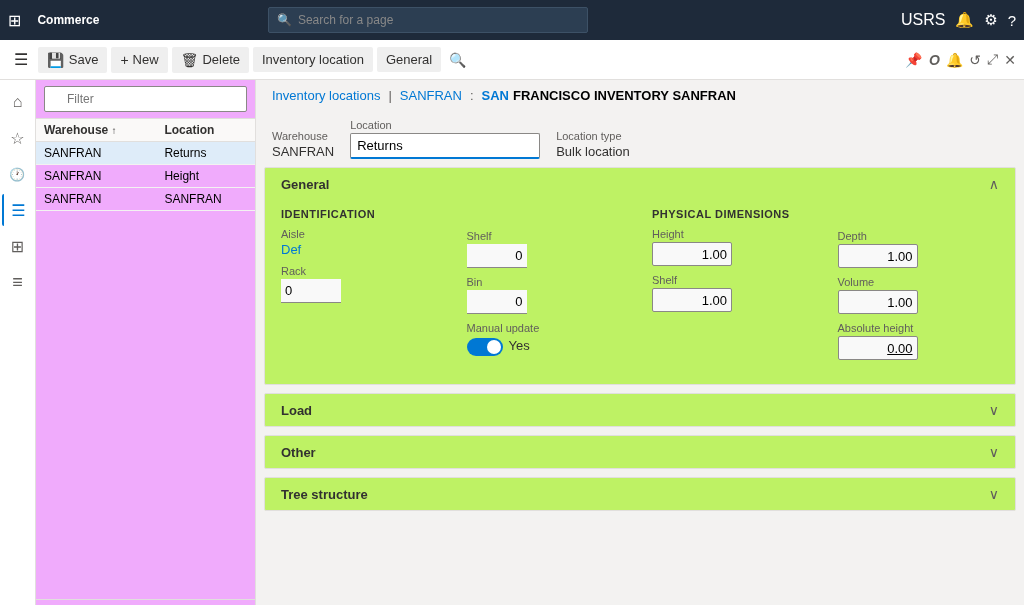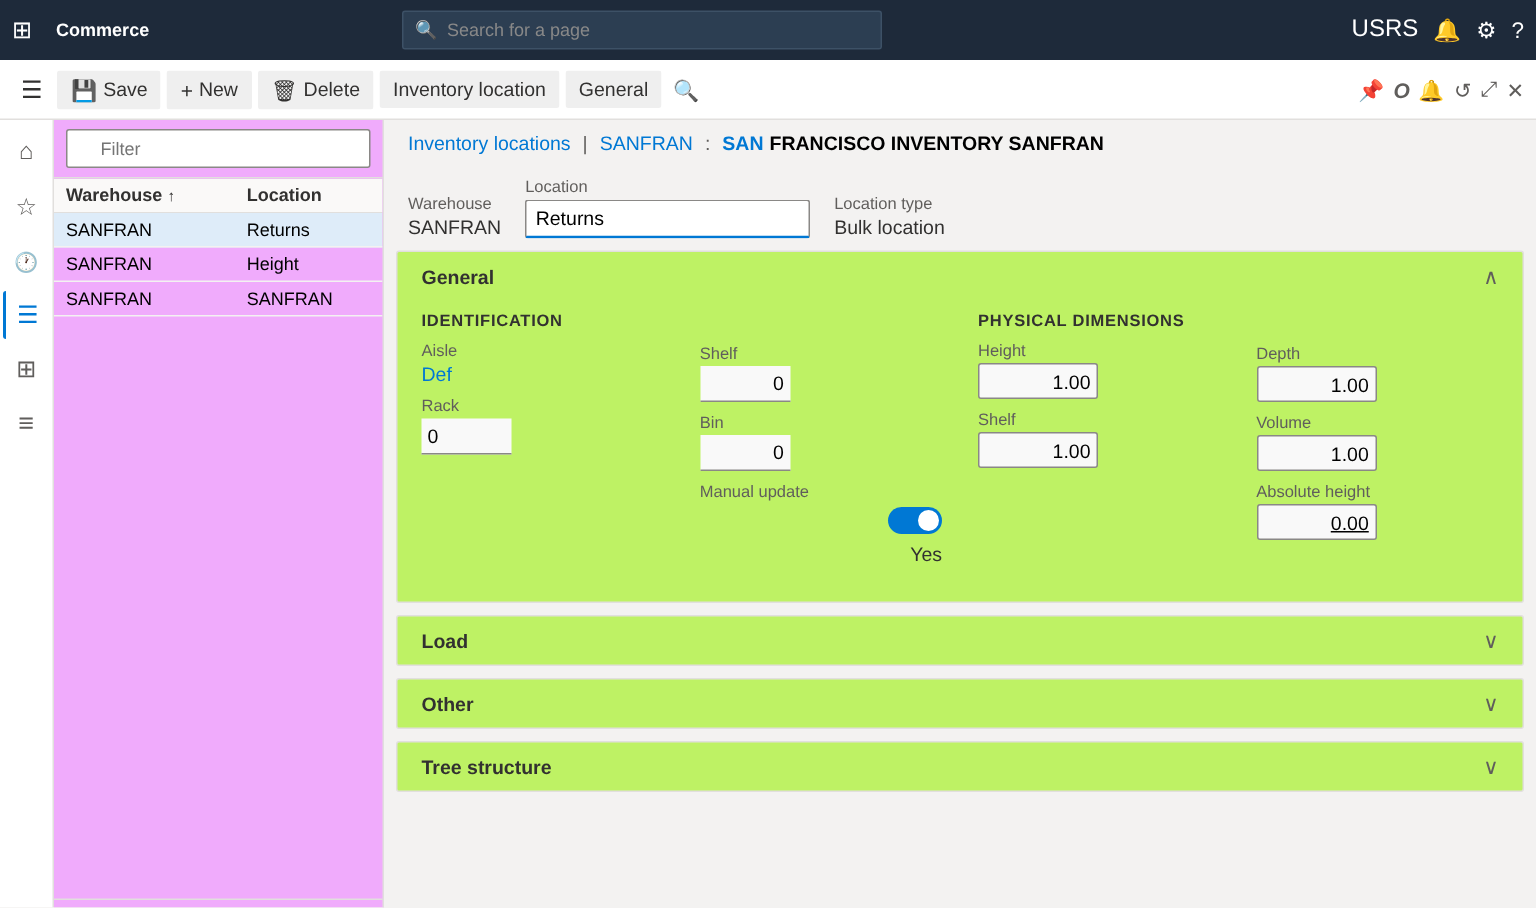--- a/index.html
+++ b/index.html
@@ -116,21 +116,21 @@
 
     .field-pair { margin-bottom: 8px; }
     .field-pair label { display: block; font-size: 11px; color: #605e5c; margin-bottom: 2px; }
     .field-pair .link-text { color: #0078d4; font-size: 13px; cursor: pointer; }
     .field-pair input[type="text"], .field-pair input[type="number"] {
       border: none; border-bottom: 1px solid #8a8886; padding: 2px 4px; font-size: 13px;
       width: 80px; outline: none; background: #f9f9f9; text-align: right; height: 24px;
     }
 
     
-    .toggle-wrap { display: flex; align-items: flex-end; gap: 6px; margin-top: 4px; flex-direction: column; }
+    .toggle-wrap { display: flex; align-items: flex-start; gap: 6px; margin-top: 4px; }
     .toggle {
       width: 36px; height: 18px; background: #0078d4; border-radius: 9px; cursor: pointer;
       position: relative; display: inline-block;
     }
     .toggle::after {
       content: ''; width: 14px; height: 14px; background: #fff; border-radius: 50%;
       position: absolute; top: 2px; right: 2px; transition: right 0.2s;
     }
     .toggle-label { font-size: 13px; color: #323130; }
 

